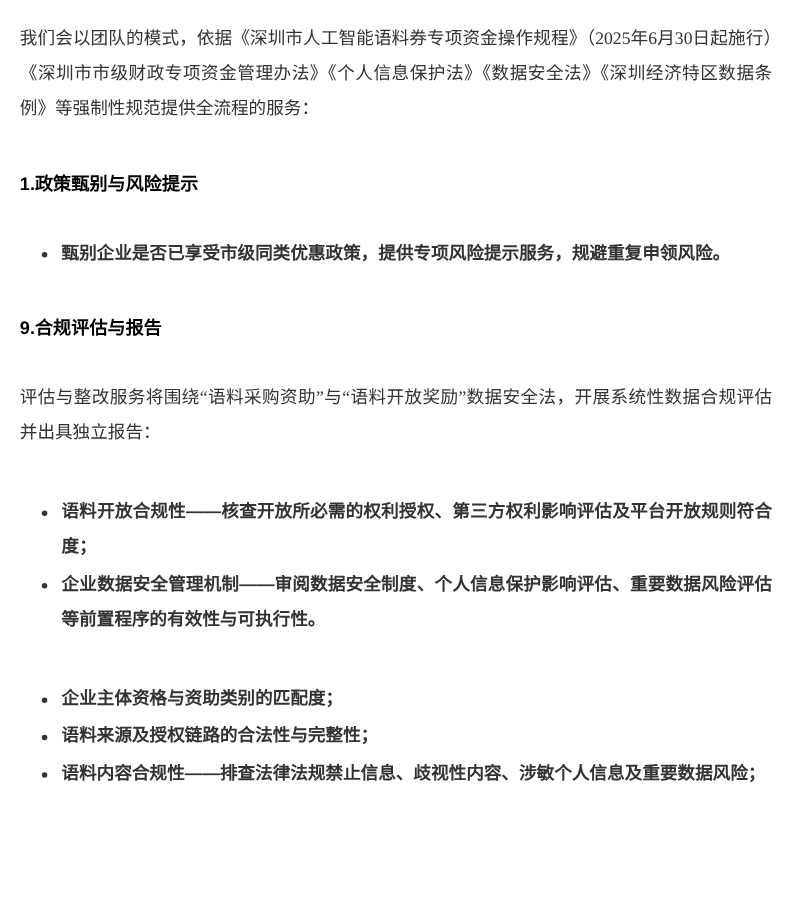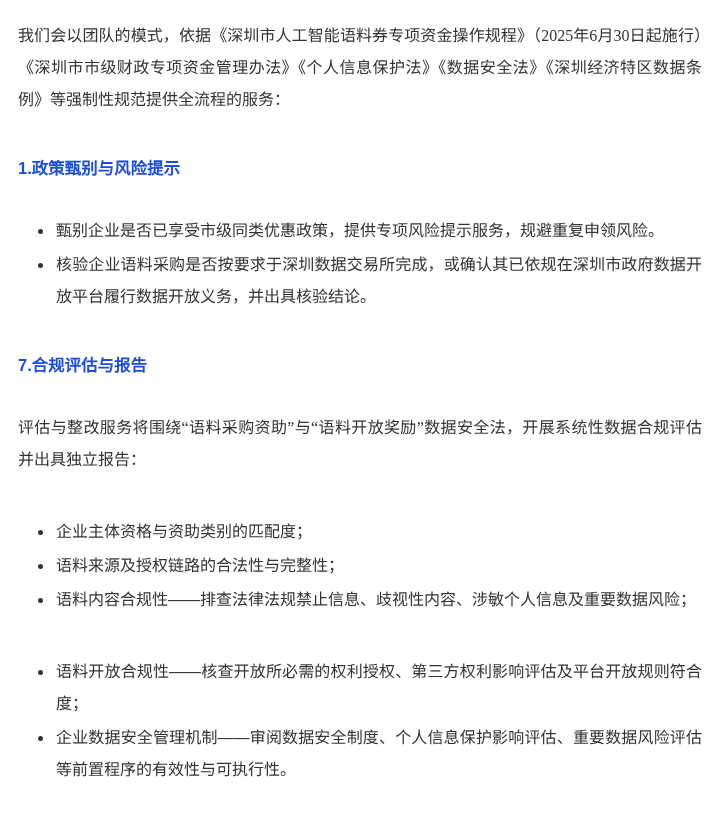--- a/index.html
+++ b/index.html
@@ -24,31 +24,32 @@
   }
   .doc p {
     margin: 16px 0 40px 0;
     font-family: Liberation Serif, serif;
   }
   .doc h3 {
     font-size: 16.5px;
     font-weight: 700;
     line-height: 1.5;
     margin: 40px 0 34px 0;
-    color: #1d4ed8;
+    color: #000000;
   }
   ul.bullet-list {
     list-style: none;
     margin: 26px 0 40px 0;
     padding: 0 0 0 20px;
   }
   ul.bullet-list li {
     display: flex;
     align-items: flex-start;
     margin: 2px 0;
+    font-weight: bold;
   }
   .dot {
     flex: 0 0 auto;
     width: 5px;
     height: 5px;
     border-radius: 50%;
     background: #333333;
     margin: 14px 13px 0 0;
   }
   .li-text {
@@ -62,49 +63,45 @@
 
   <p>我们会以团队的模式，依据《深圳市人工智能语料券专项资金操作规程》（2025年6月30日起施行）《深圳市市级财政专项资金管理办法》《个人信息保护法》《数据安全法》《深圳经济特区数据条例》等强制性规范提供全流程的服务：</p>
 
   <h3>1.政策甄别与风险提示</h3>
 
   <ul class="bullet-list">
     <li>
       <span class="dot"></span>
       <span class="li-text">甄别企业是否已享受市级同类优惠政策，提供专项风险提示服务，规避重复申领风险。</span>
     </li>
+  </ul>
+
+  <h3>9.合规评估与报告</h3>
+
+  <p>评估与整改服务将围绕“语料采购资助”与“语料开放奖励”数据安全法，开展系统性数据合规评估并出具独立报告：</p>
+
+  <ul class="bullet-list">
     <li>
       <span class="dot"></span>
-      <span class="li-text">核验企业语料采购是否按要求于深圳数据交易所完成，或确认其已依规在深圳市政府数据开放平台履行数据开放义务，并出具核验结论。</span>
+      <span class="li-text">语料开放合规性——核查开放所必需的权利授权、第三方权利影响评估及平台开放规则符合度；</span>
+    </li>
+    <li>
+      <span class="dot"></span>
+      <span class="li-text">企业数据安全管理机制——审阅数据安全制度、个人信息保护影响评估、重要数据风险评估等前置程序的有效性与可执行性。</span>
     </li>
   </ul>
-
-  <h3>7.合规评估与报告</h3>
-
-  <p>评估与整改服务将围绕“语料采购资助”与“语料开放奖励”数据安全法，开展系统性数据合规评估并出具独立报告：</p>
 
   <ul class="bullet-list">
     <li>
       <span class="dot"></span>
       <span class="li-text">企业主体资格与资助类别的匹配度；</span>
     </li>
     <li>
       <span class="dot"></span>
       <span class="li-text">语料来源及授权链路的合法性与完整性；</span>
     </li>
     <li>
       <span class="dot"></span>
       <span class="li-text">语料内容合规性——排查法律法规禁止信息、歧视性内容、涉敏个人信息及重要数据风险；</span>
     </li>
   </ul>
 
-  <ul class="bullet-list">
-    <li>
-      <span class="dot"></span>
-      <span class="li-text">语料开放合规性——核查开放所必需的权利授权、第三方权利影响评估及平台开放规则符合度；</span>
-    </li>
-    <li>
-      <span class="dot"></span>
-      <span class="li-text">企业数据安全管理机制——审阅数据安全制度、个人信息保护影响评估、重要数据风险评估等前置程序的有效性与可执行性。</span>
-    </li>
-  </ul>
-
 </div>
 
 </body></html>

